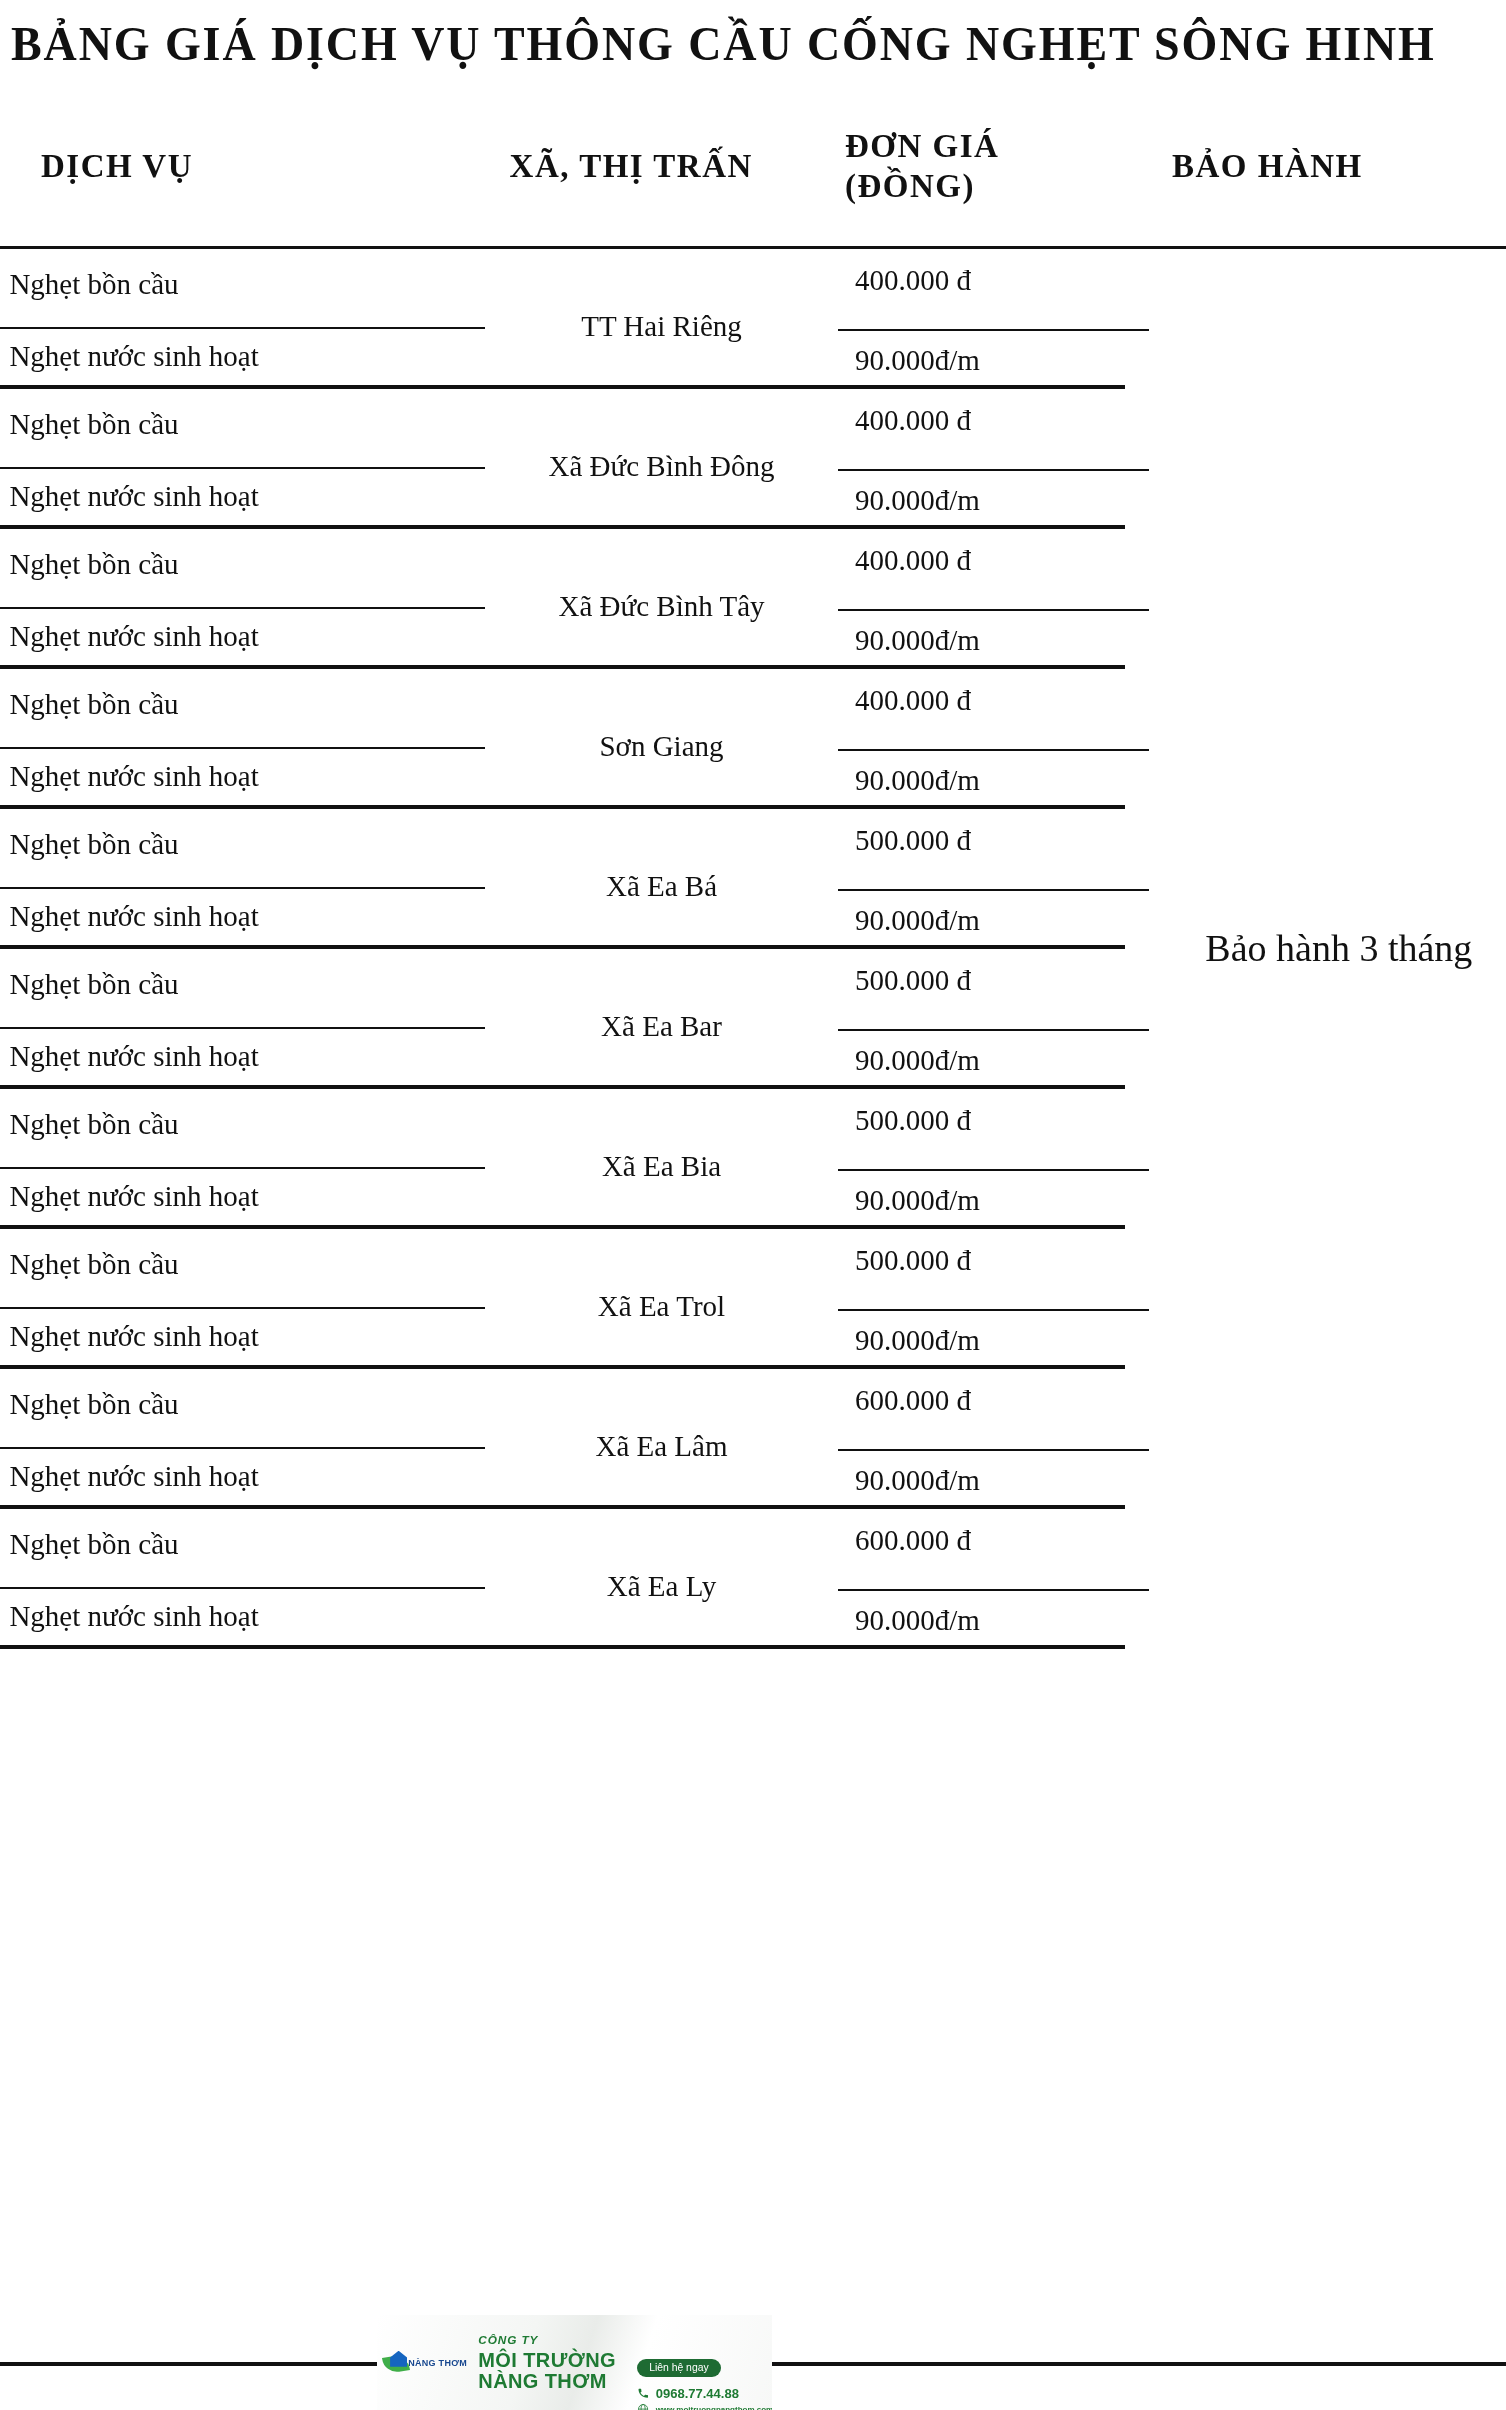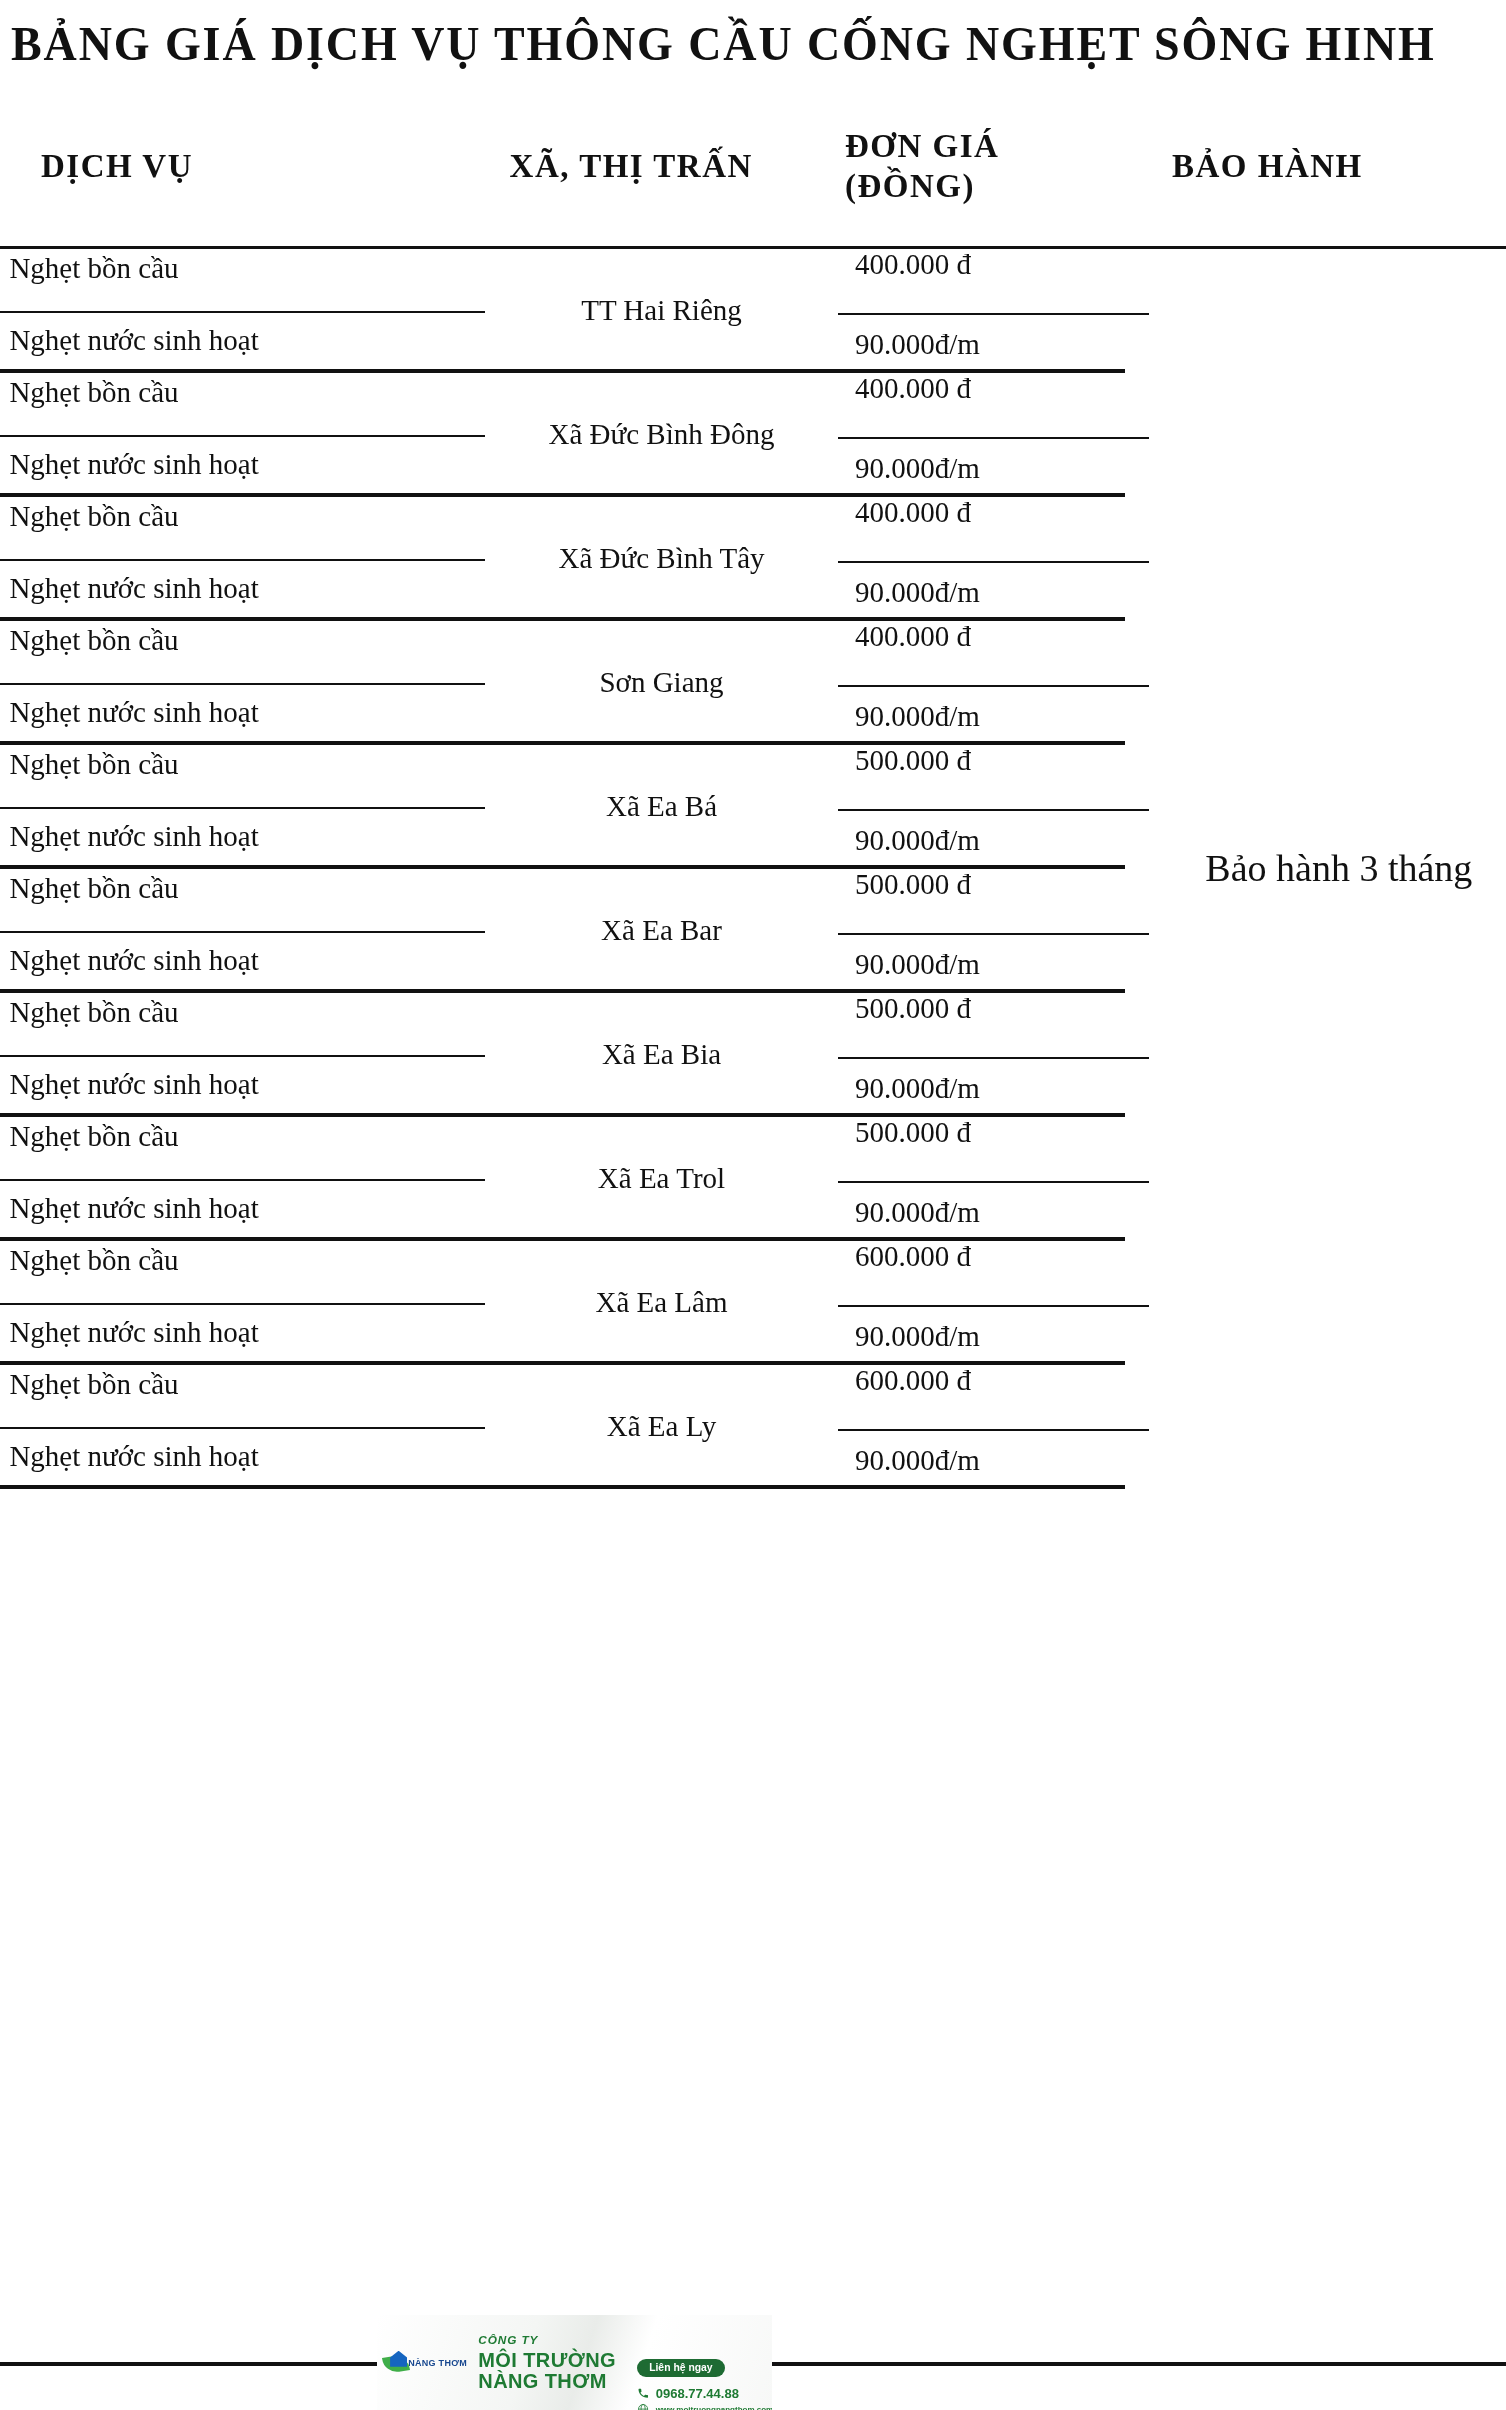--- a/index.html
+++ b/index.html
@@ -70,20 +70,21 @@
 
   
   .group {
     position: relative;
     height: 124px;
   }
   .group-inner {
     display: flex;
     height: 100%;
     align-items: stretch;
+    margin-top: 16px;
   }
 
   
   .svc-col {
     width: 504px;
     position: relative;
     flex: 0 0 504px;
   }
   .svc-cell {
     height: 62px;
@@ -237,21 +238,21 @@
     flex: 1 1 auto;
     padding-left: 21px;
     font-family: "Liberation Sans", sans-serif;
     color: #1e7a33;
   }
   .fb-cta {
     display: inline-block;
     background: #1e6b33;
     color: #ffffff;
     font-size: 10.4px;
-    font-weight: bold;
+    font-weight: normal;
     border-radius: 13px;
     padding: 3.8px 12.2px;
     margin-bottom: 5.6px;
     white-space: nowrap;
     margin-top: 48px;
   }
   .fb-line {
     display: flex;
     align-items: center;
     gap: 6.6px;

